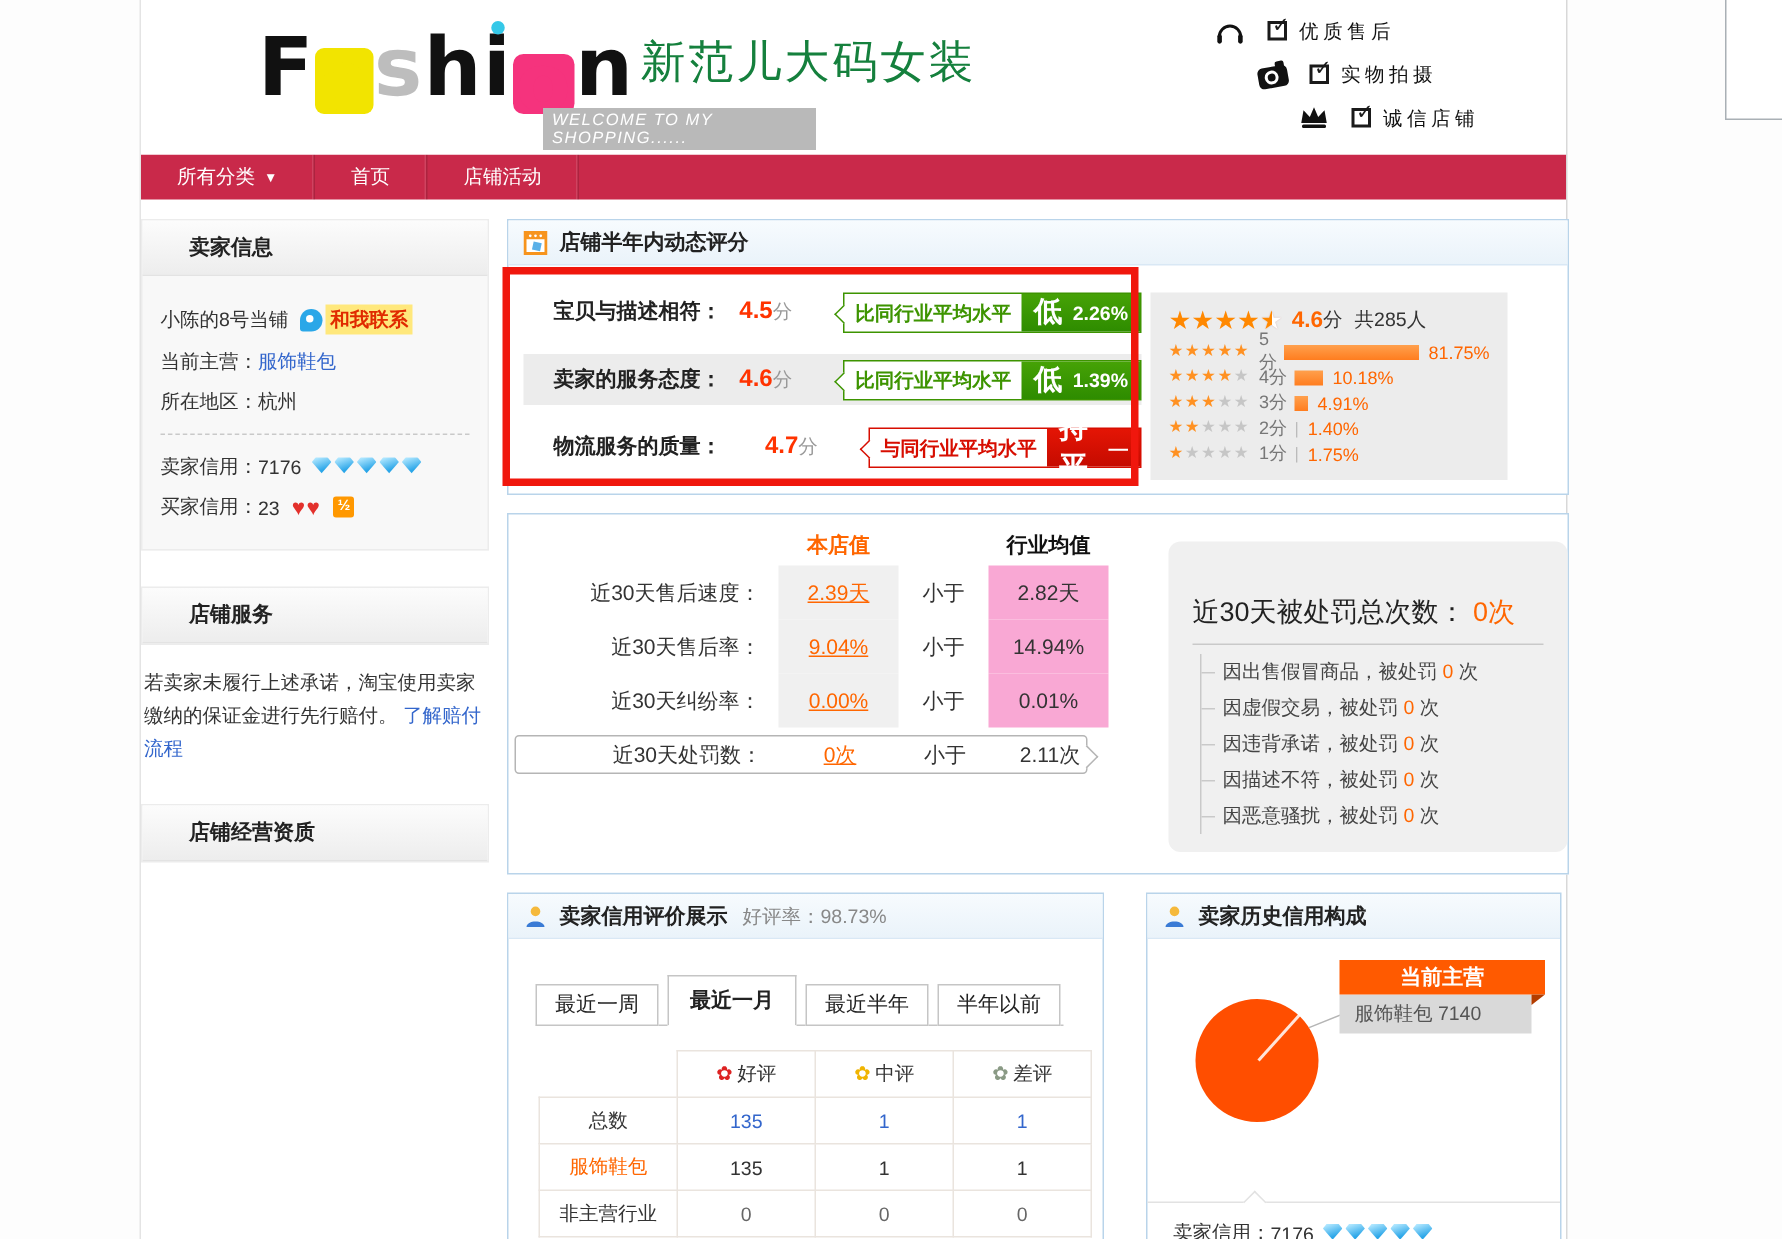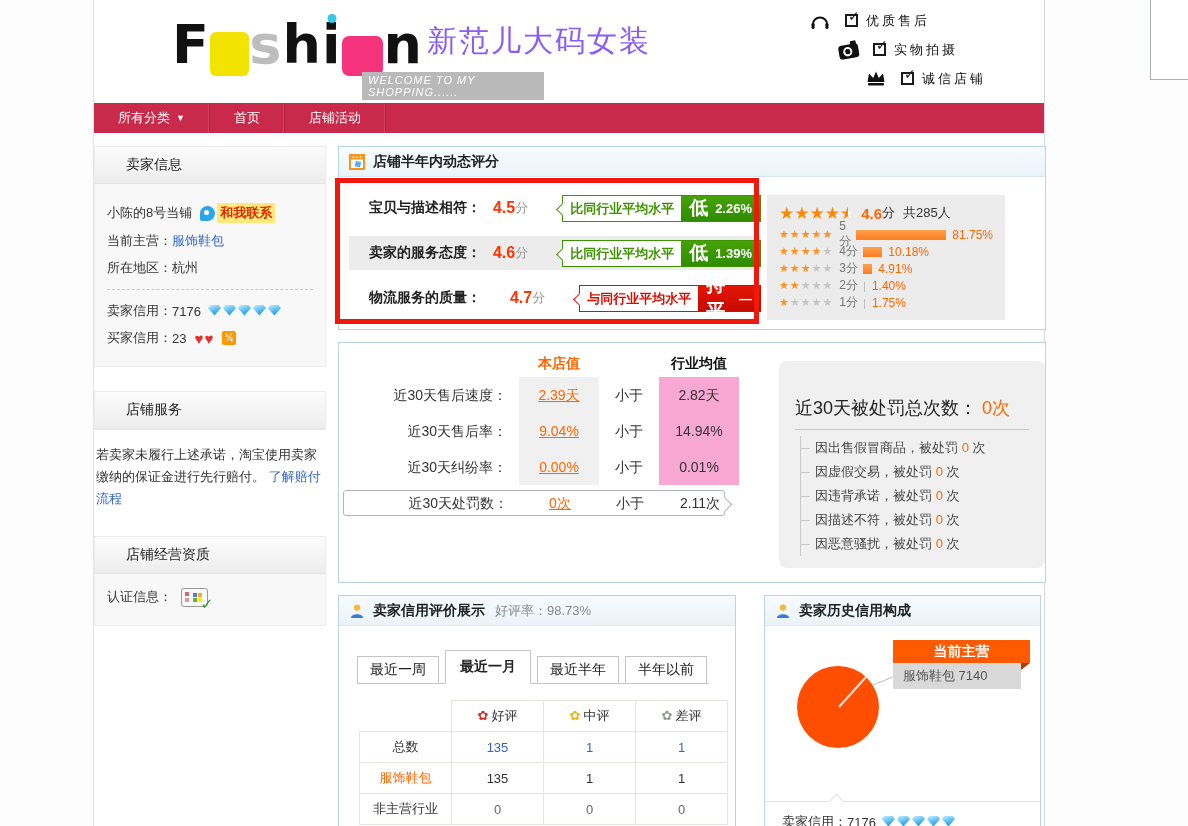--- a/index.html
+++ b/index.html
@@ -12,21 +12,21 @@
   .logo { position:absolute; left:78px; top:14px; display:flex; align-items:flex-end; }
   .logo-en { font-family:"DejaVu Sans",sans-serif; font-size:54px; font-weight:600; color:#111;
     letter-spacing:1px; line-height:62px; display:flex; align-items:flex-end; }
   .logo-en span{ display:inline-block; }
   .l-a { background:#f2e400; color:#f2e400; border-radius:6px; padding:0 1px; line-height:44px; height:44px; }
   .l-s { color:#bdbdbd; }
   .l-o { background:#f5337d; color:#f5337d; border-radius:7px; padding:0 1px; line-height:40px; height:40px; margin:0 1px; }
   .l-i { position:relative; }
   .l-i::after { content:""; position:absolute; width:9px; height:9px; border-radius:50%;
     background:#35c8e8; top:0px; left:50%; transform:translateX(-50%); }
-  .logo-cn { font-size:30px; color:#8b5cf6; letter-spacing:2px; margin:0 0 14px 4px; font-weight:500; }
+  .logo-cn { font-size:30px; color:#15803d; letter-spacing:2px; margin:0 0 14px 4px; font-weight:500; }
   .welcome { position:absolute; left:268px; top:72px; background:#b9b9b9; color:#fff;
     font-style:italic; font-size:11px; letter-spacing:1px; padding:2px 10px 2px 6px; width:182px; }
   .badges { position:absolute; top:8px; right:58px; }
   .badge-row { display:flex; align-items:center; height:25px; margin-bottom:4px; }
   .badge-row .ic { width:26px; display:flex; justify-content:center; }
   .chk { width:13px; height:13px; border:2px solid #1a1a1a; position:relative; margin:0 8px 0 12px; flex:none; background:#fff; }
   .chk::after { content:"✓"; position:absolute; top:-8px; left:1px; font-size:14px; font-weight:bold; color:#1a1a1a; }
   .badge-row .lb { font-size:13px; color:#111; letter-spacing:3px; }
   .corner-box { position:absolute; right:0; top:0; width:38px; height:80px; background:#fff;
     border-left:1px solid #a9b0b5; border-bottom:1px solid #a9b0b5; z-index:40; }
@@ -34,21 +34,21 @@
   .nav { height:30px; background:#c9294a; display:flex; align-items:stretch; }
   .nav-item { color:#fff; font-size:13px; display:flex; align-items:center; padding:0 24px;
     border-right:1px solid rgba(0,0,0,.14); box-shadow:inset -1px 0 0 rgba(255,255,255,.12); cursor:pointer; }
   .nav-item .car { font-size:9px; margin-left:6px; }
   
   .content { display:flex; padding:13px 0 0 0; }
   .sidebar { width:232px; flex:none; }
   .main { width:708px; margin-left:12px; flex:none; }
   
   .spanel { background:#f8f8f8; border:1px solid #ececec; margin-bottom:14px; }
-  .spanel-h { padding:9px 31px; font-size:14px; font-weight:normal; color:#222;
+  .spanel-h { padding:9px 31px; font-size:14px; font-weight:bold; color:#222;
     background:linear-gradient(#fcfcfc,#ededed); border-bottom:1px solid #e3e3e3; }
   .spanel-b { padding:10px 12px; }
   .srowline { display:flex; align-items:center; margin:9px 0; font-size:13px; color:#333; }
   .dash-div { border-top:1px dashed #c9c9c9; margin:12px 0; }
   .link { color:#36c; cursor:pointer; text-decoration:none; }
   .ww { width:15px; height:15px; background:#2aa7e8; border-radius:50% 50% 50% 2px; display:inline-block;
     position:relative; margin:0 2px 0 8px; }
   .ww::after { content:""; position:absolute; width:5px; height:5px; background:#fff; border-radius:50%; left:4px; top:4px; }
   .contact { background:#ffe87c; color:#e02a00; font-size:13px; font-weight:bold; padding:1px 3px; }
   .dia { display:inline-block; width:13px; height:11px; margin:0 1px;
@@ -287,24 +287,20 @@
         <div class="spanel-h">店铺服务</div>
       </div>
 
       <div class="note">
         <span>若卖家未履行上述承诺，淘宝使用卖家缴纳的保证金进行先行赔付。</span>
         <a class="link">了解赔付流程</a>
       </div>
 
       <div class="spanel">
         <div class="spanel-h">店铺经营资质</div>
-        <div class="spanel-b" style="padding:14px 12px 18px">
-          <span style="font-size:13px">认证信息：</span>
-          <span class="cert-ic"><i class="c1"></i><i class="c2"></i><i class="c3"></i><i class="c4"></i><i class="c5"></i><i class="c6"></i></span>
-        </div>
       </div>
     </div>
 
     <div class="main">
 
       <div class="panel">
         <div class="panel-h">
           <span class="pic">
             <svg width="16" height="16" viewBox="0 0 16 16">
                 <rect x="1" y="1" width="14" height="14" fill="#fff" stroke="#f7941d" stroke-width="2"></rect>

